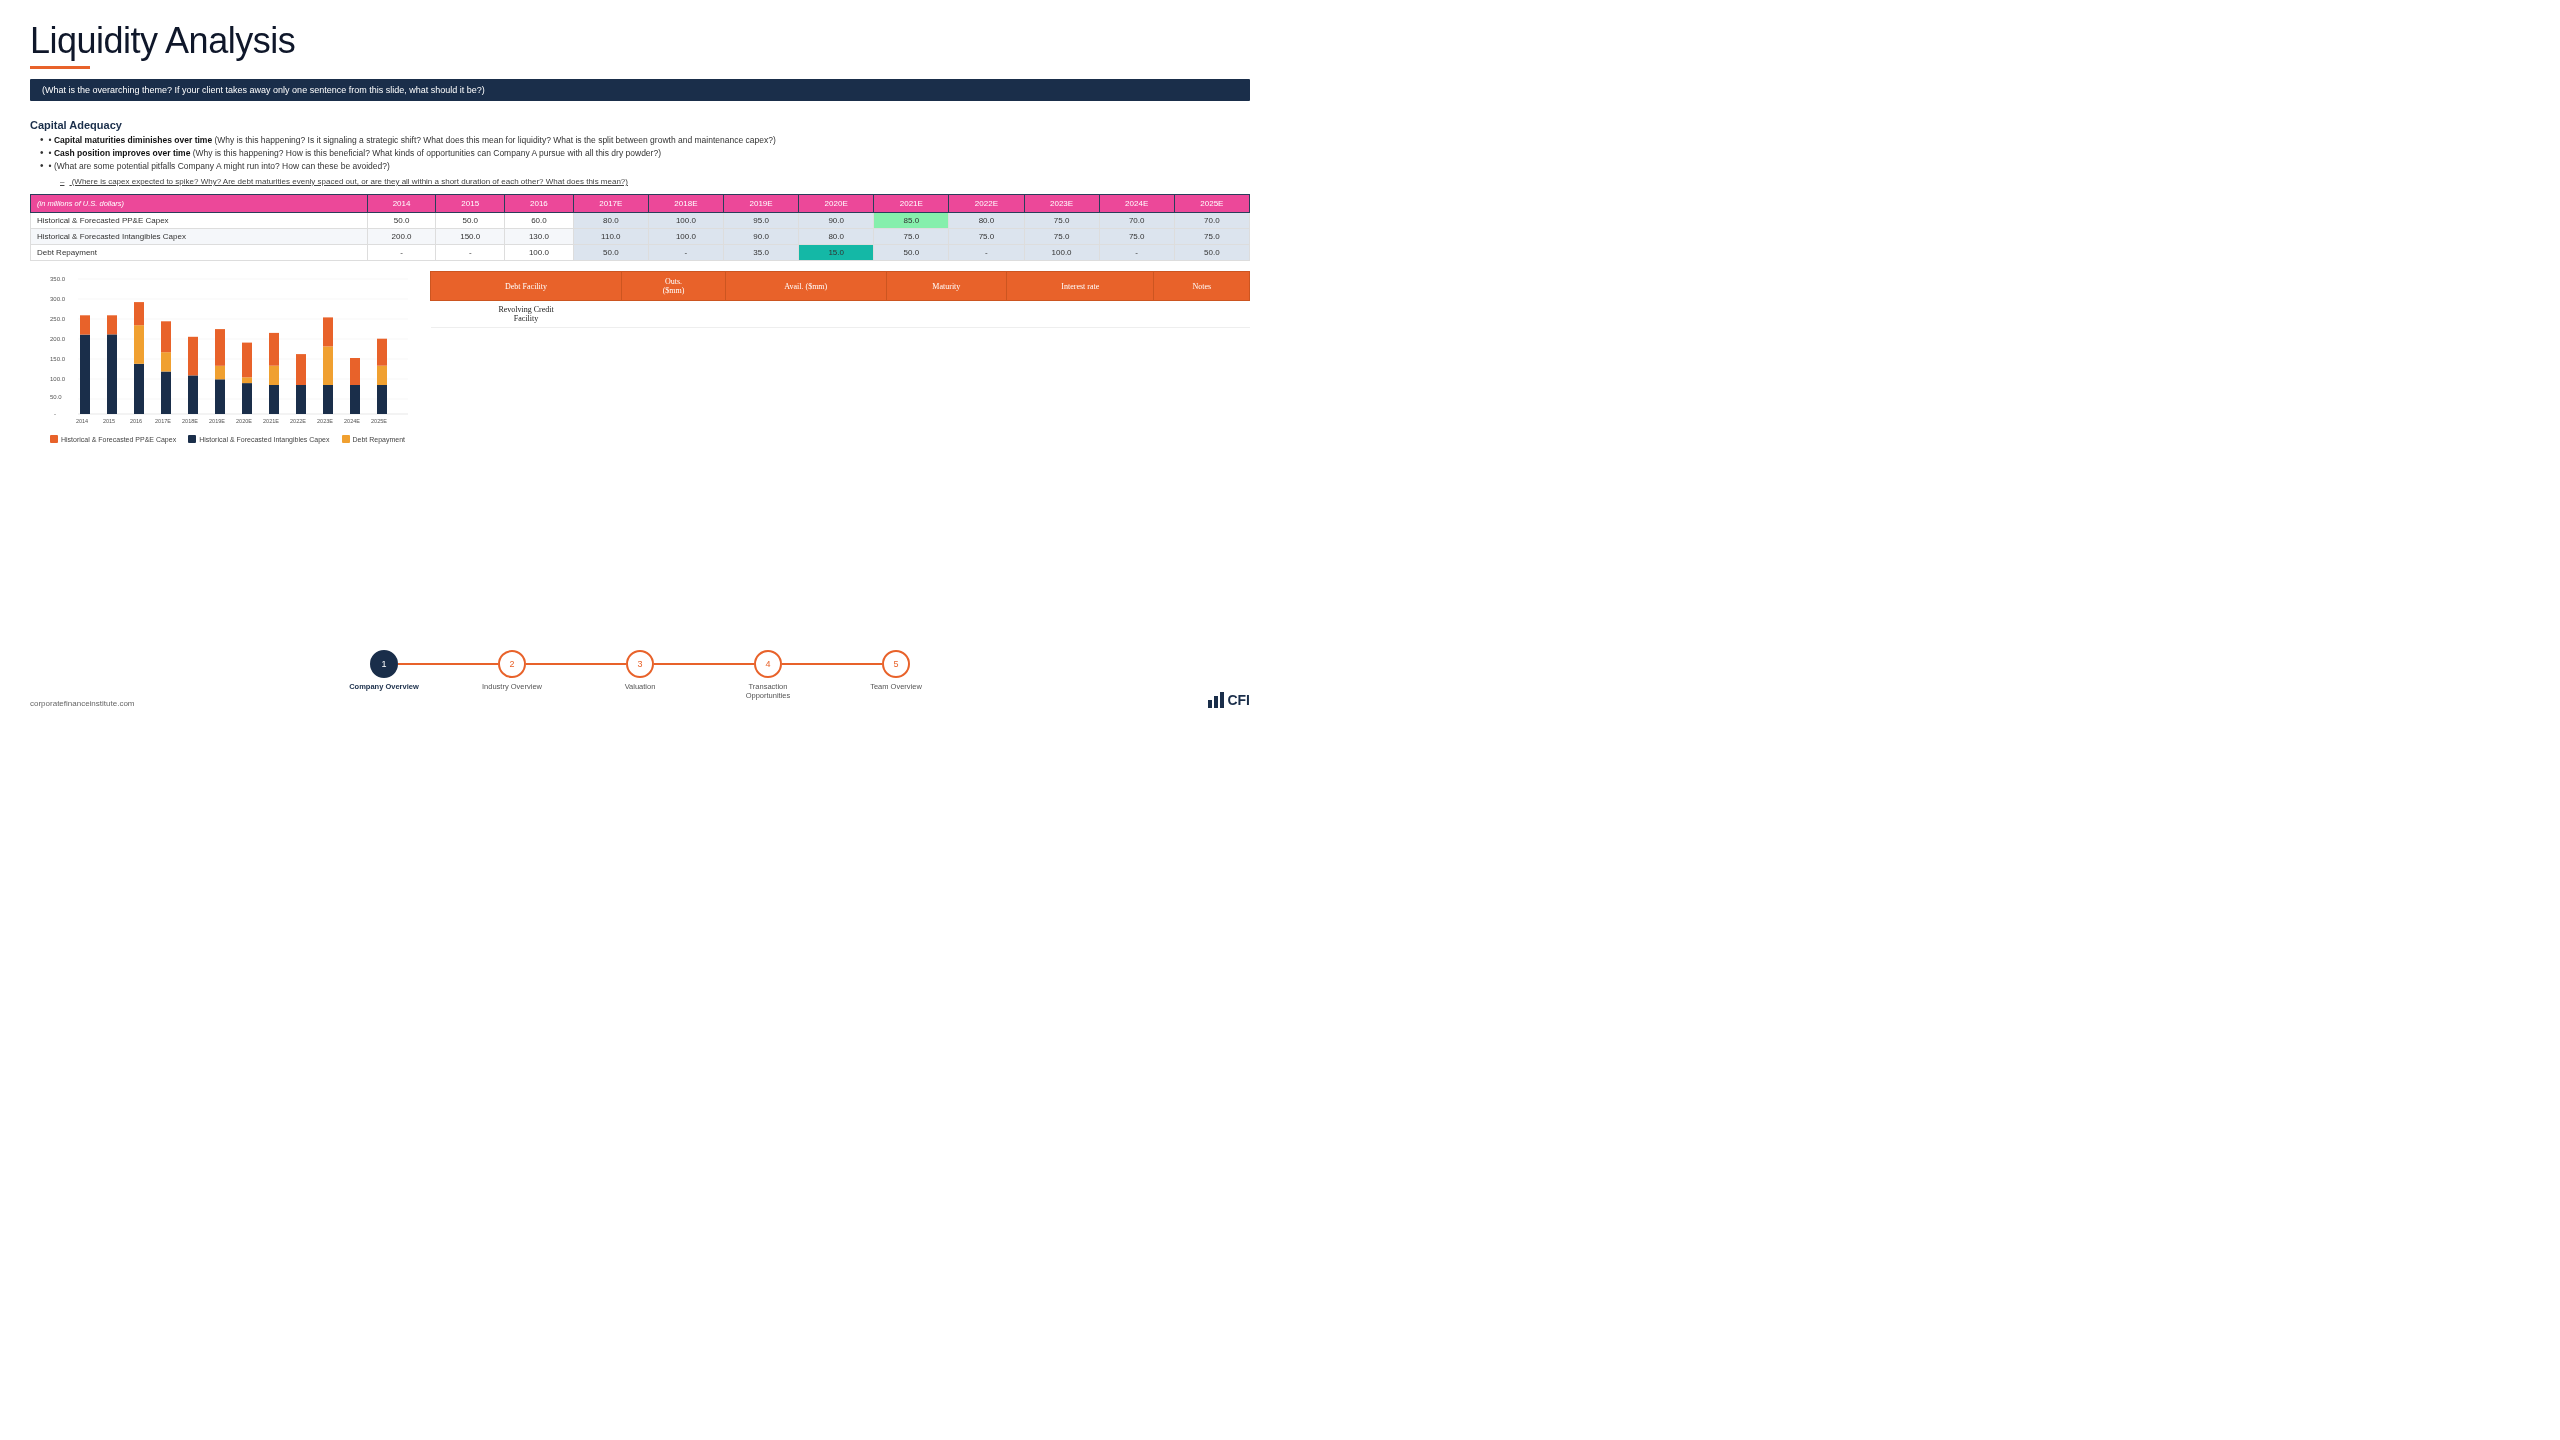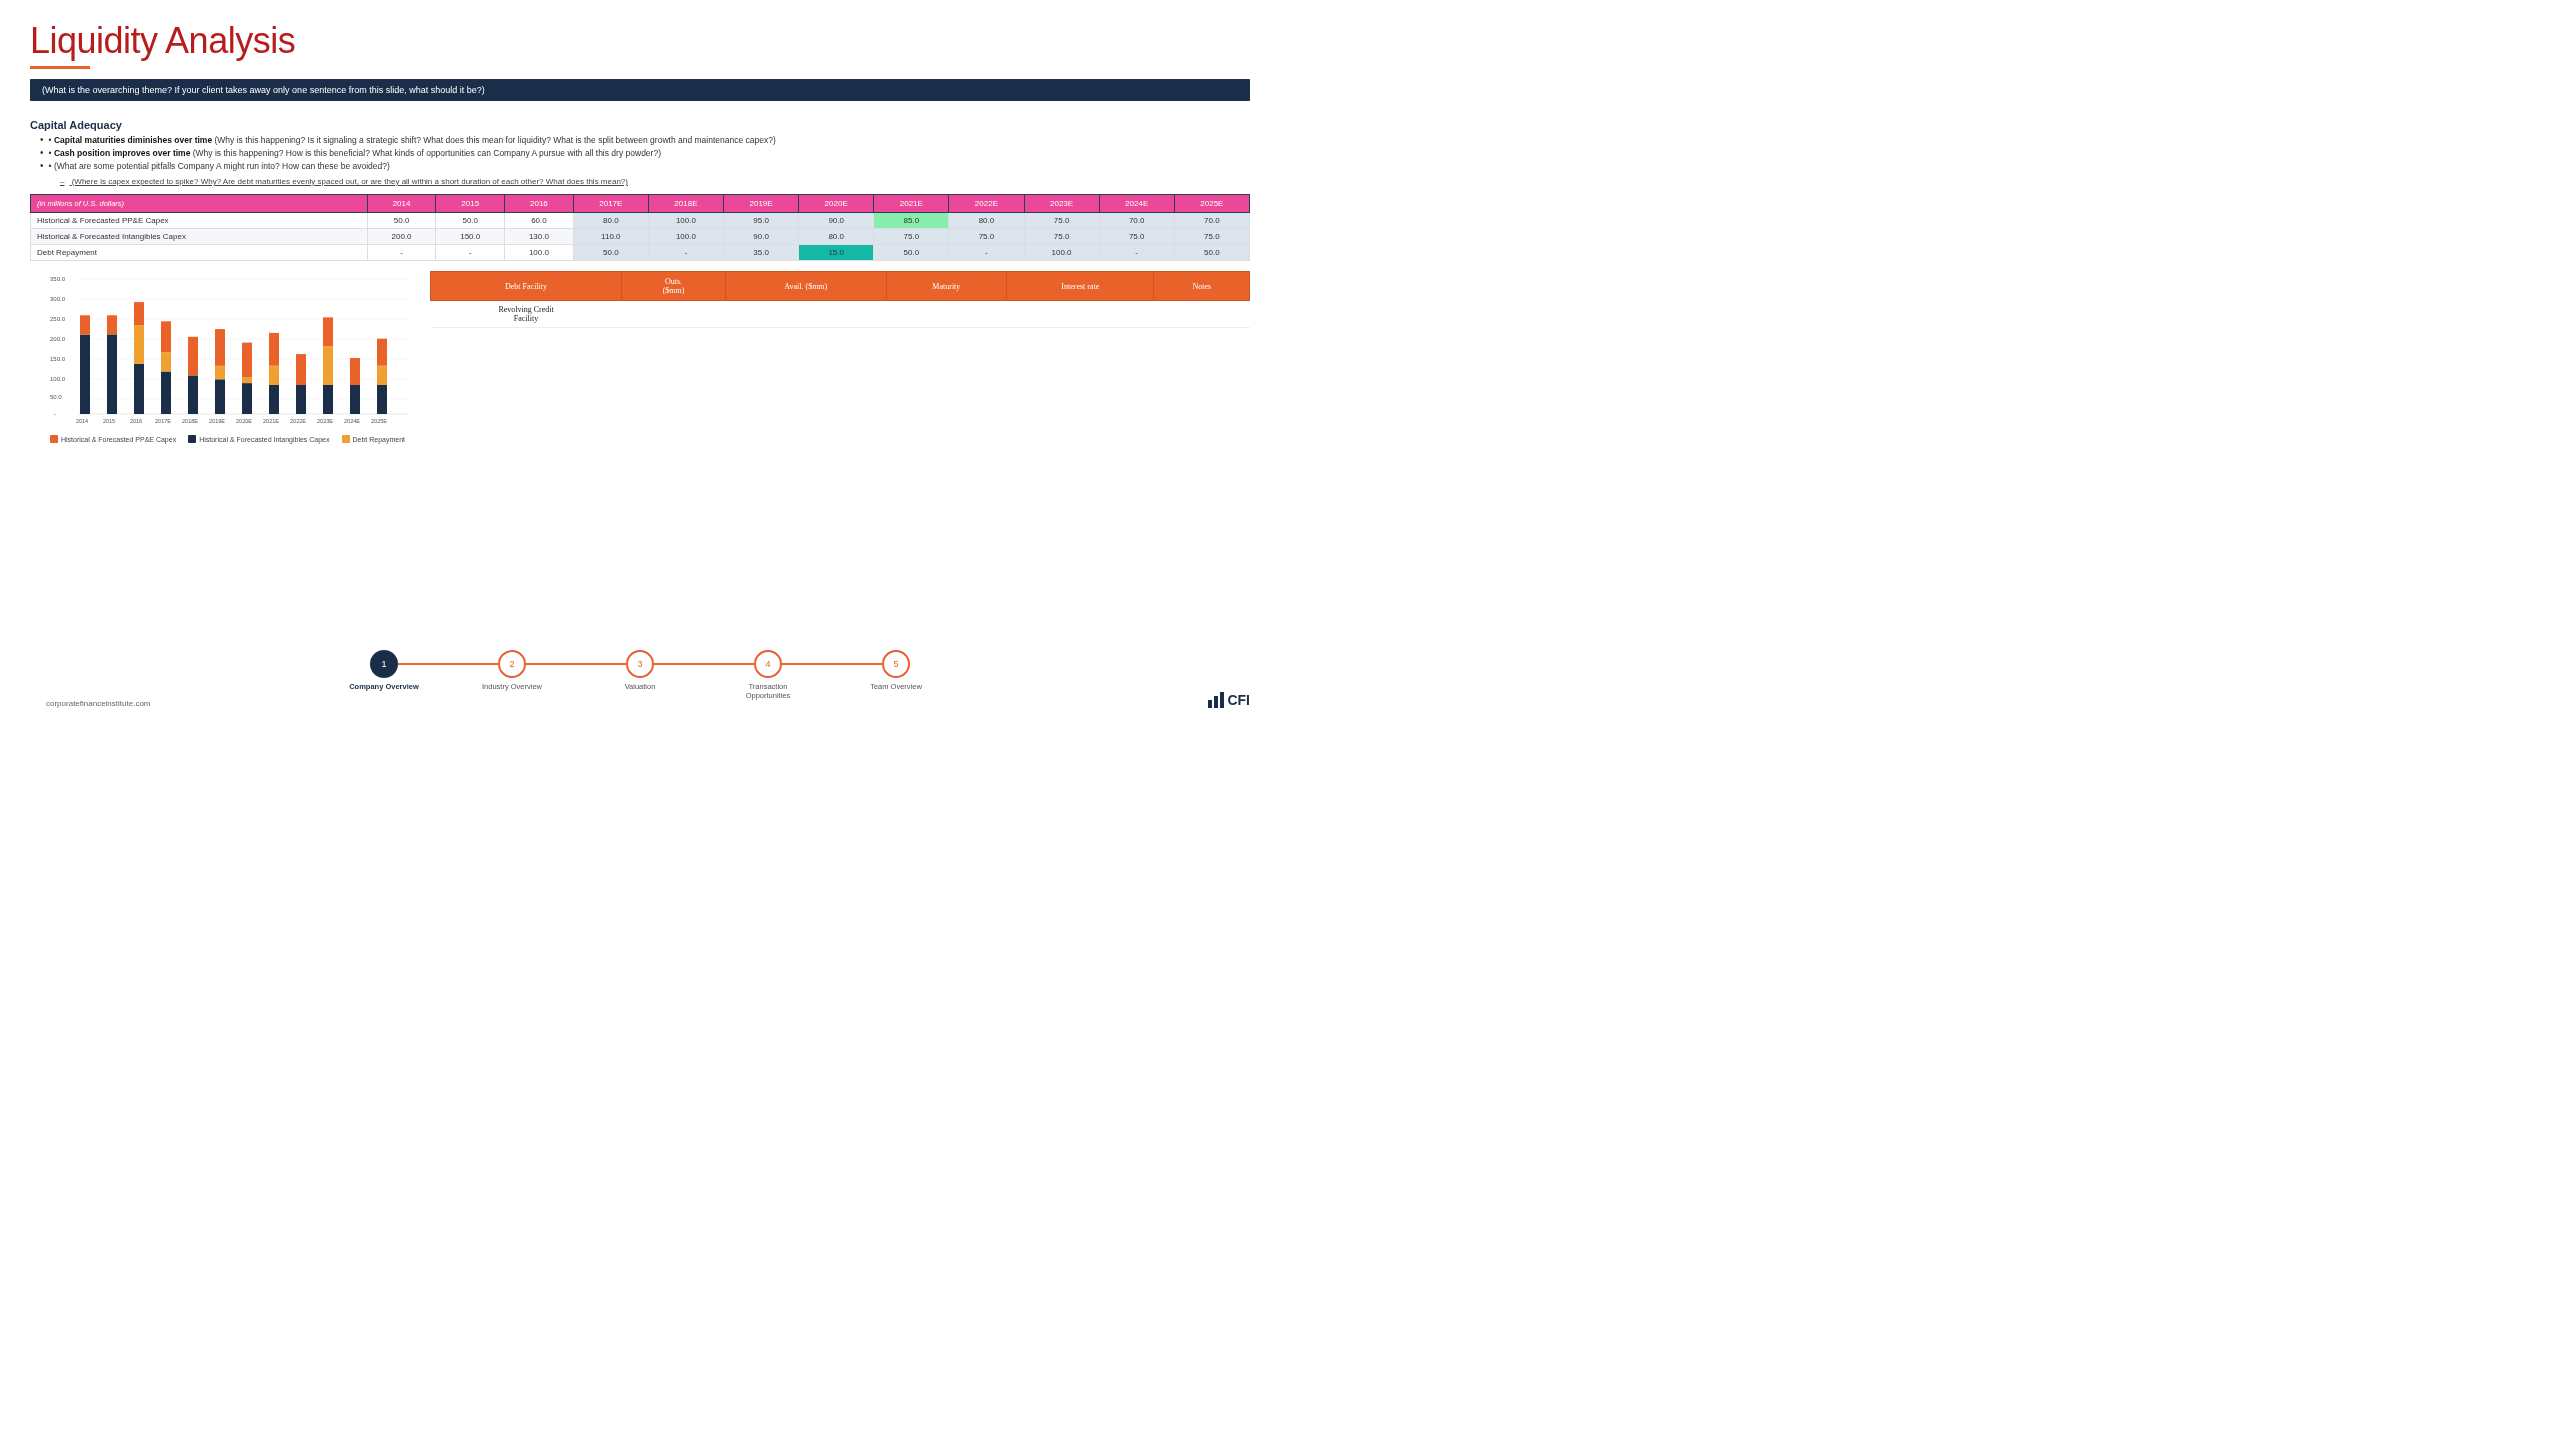--- a/index.html
+++ b/index.html
@@ -14,21 +14,21 @@
     }
     .page {
       width: 1280px;
       height: 720px;
       padding: 20px 30px 10px 30px;
       position: relative;
     }
     .title {
       font-size: 36px;
       font-weight: 300;
-      color: #b91c1c;
+      color: #0f172a;
       margin-bottom: 4px;
       letter-spacing: -0.5px;
     }
     .title-underline {
       width: 60px;
       height: 3px;
       background: #e8622a;
       margin-bottom: 10px;
     }
     .theme-box {
@@ -244,21 +244,21 @@
       color: #555;
       text-align: center;
       width: 128px;
     }
     .timeline-label.active { color: #1a2e4a; font-weight: 600; }
 
     
     .footer {
       position: absolute;
       bottom: 12px;
-      left: 46px;
+      left: 30px;
       font-size: 8px;
       color: #666;
     }
     .cfi-logo {
       position: absolute;
       bottom: 12px;
       right: 30px;
       font-size: 14px;
       font-weight: 700;
       color: #1a2e4a;

